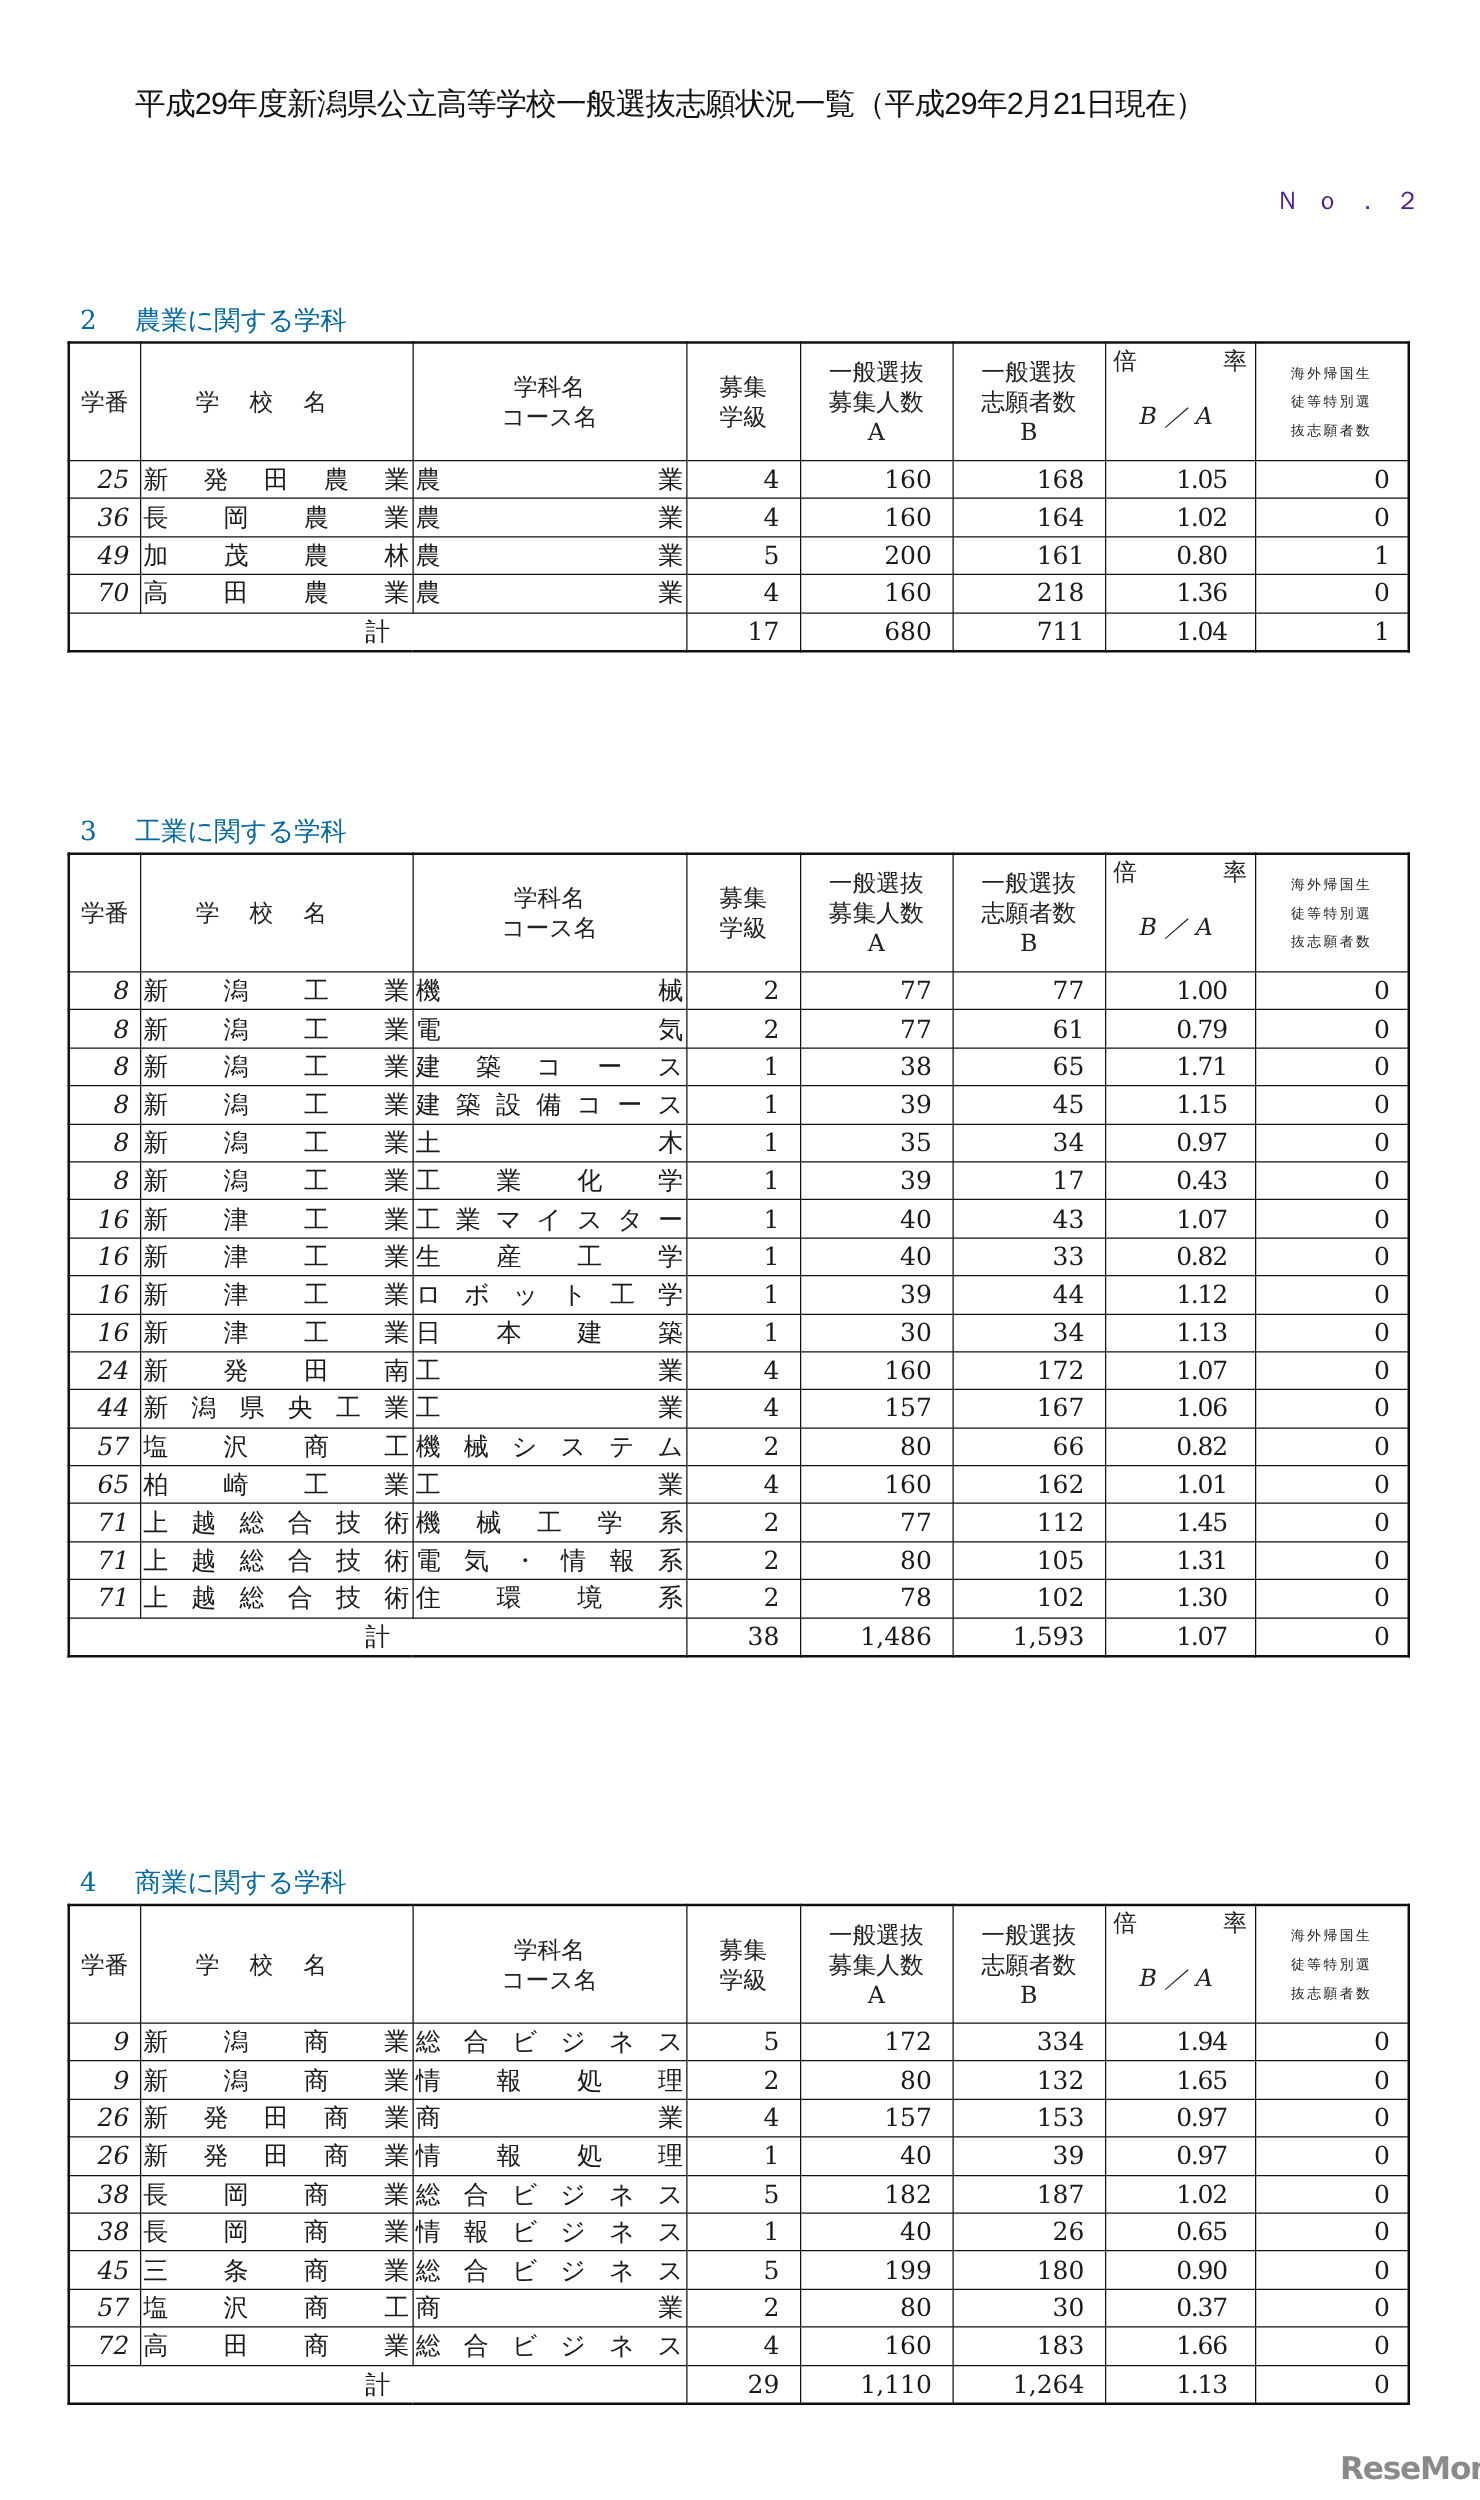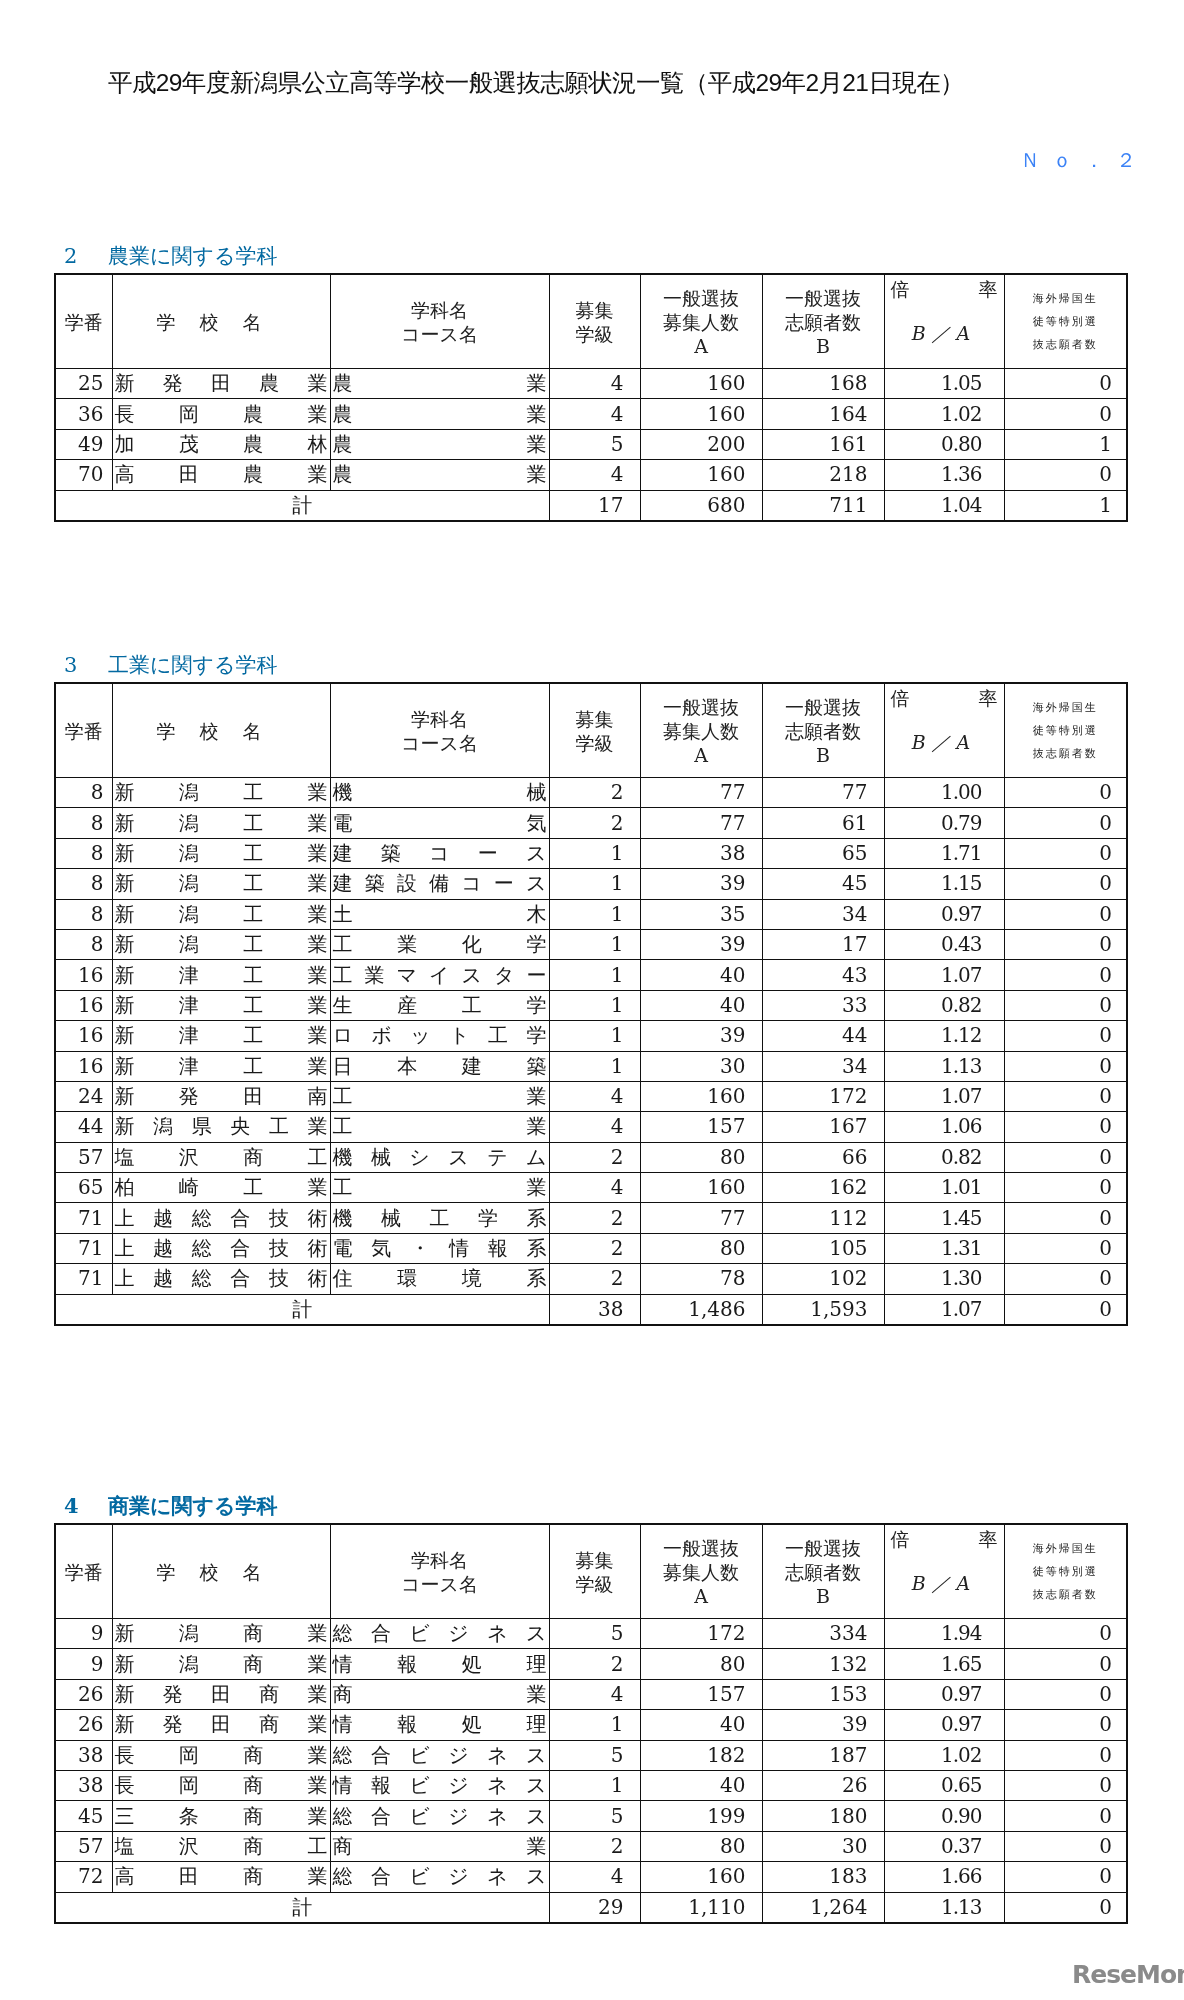--- a/index.html
+++ b/index.html
@@ -1,26 +1,26 @@
 <!DOCTYPE html>
 <html><head>
 <meta charset="utf-8">
 <style>
   html, body { margin:0; padding:0; background:#ffffff; }
   body { width:1184px; height:2000px; position:relative; overflow:hidden; color:#111; font-family:"DejaVu Serif", serif; }
   .doc-title { position:absolute; left:108px; top:66px; width:990px; font-family:Liberation Sans, sans-serif; font-size:24.5px; letter-spacing:-0.6px; white-space:nowrap; color:#111; }
-  .page-no { position:absolute; left:1020px; top:147px; font-family:"DejaVu Serif", serif; font-size:20px; letter-spacing:12px; white-space:nowrap; color:#3b82f6; }
+  .page-no { position:absolute; left:1020px; top:147px; font-family:"DejaVu Serif", serif; font-size:20px; letter-spacing:12px; white-space:nowrap; color:#4c1d95; }
   .section-title { position:absolute; left:64px; font-family:"DejaVu Serif", serif; font-size:21px; white-space:nowrap; color:#0369a1; }
   .section-title .num { display:inline-block; width:44px; }
   table.grid { position:absolute; left:54px; border-collapse:collapse; table-layout:fixed; width:1072px; font-family:"DejaVu Serif", serif; }
   table.grid td, table.grid th { border:1.6px solid #111; padding:0; font-weight:normal; overflow:hidden; white-space:nowrap; }
   table.grid { border:2.4px solid #111; }
   thead th { height:93px; font-size:19px; line-height:24px; vertical-align:middle; text-align:center; color:#222; }
   tbody td { height:29.4px; font-size:20px; line-height:29px; color:#1a1a1a; }
-  .c-no { text-align:right; padding-right:8px !important; }
+  .c-no { text-align:right; padding-right:8px !important;font-style:italic; }
   .c-num { text-align:right; padding-right:16px !important; }
   .c-rate { text-align:right; padding-right:22px !important; letter-spacing:-1px; }
   .c-ret { text-align:right; padding-right:14px !important; }
   .spread { display:flex; justify-content:space-between; padding:0 2px 0 2px; }
   .spread span { display:inline-block; }
   .total-label { text-align:center; }
   th.h-rate { position:relative; }
   th.h-rate .rt-top { position:absolute; top:2px; left:6px; right:6px; display:flex; justify-content:space-between; }
   th.h-rate .rt-bot { display:block; margin-top:22px; letter-spacing:6px;font-style:italic; }
   th.h-ret { font-size:11px; line-height:23px; letter-spacing:2px; }
@@ -652,21 +652,21 @@
         <tr>
       <td colspan="3" class="total-label">計</td>
       <td class="c-num">38</td>
       <td class="c-num">1,486</td>
       <td class="c-num">1,593</td>
       <td class="c-rate">1.07</td>
       <td class="c-ret">0</td>
         </tr>
       </tbody>
     </table>
-    <div class="section-title" style="top: 1492px; font-weight: bold;"><span class="num">4</span><span>商業に関する学科</span></div>
+    <div class="section-title" style="top: 1492px;"><span class="num">4</span><span>商業に関する学科</span></div>
     <table class="grid" style="top: 1523px;">
       <colgroup>
         <col style="width: 57px;">
         <col style="width: 218px;">
         <col style="width: 219px;">
         <col style="width: 91px;">
         <col style="width: 122px;">
         <col style="width: 122px;">
         <col style="width: 120px;">
         <col style="width: 123px;">

